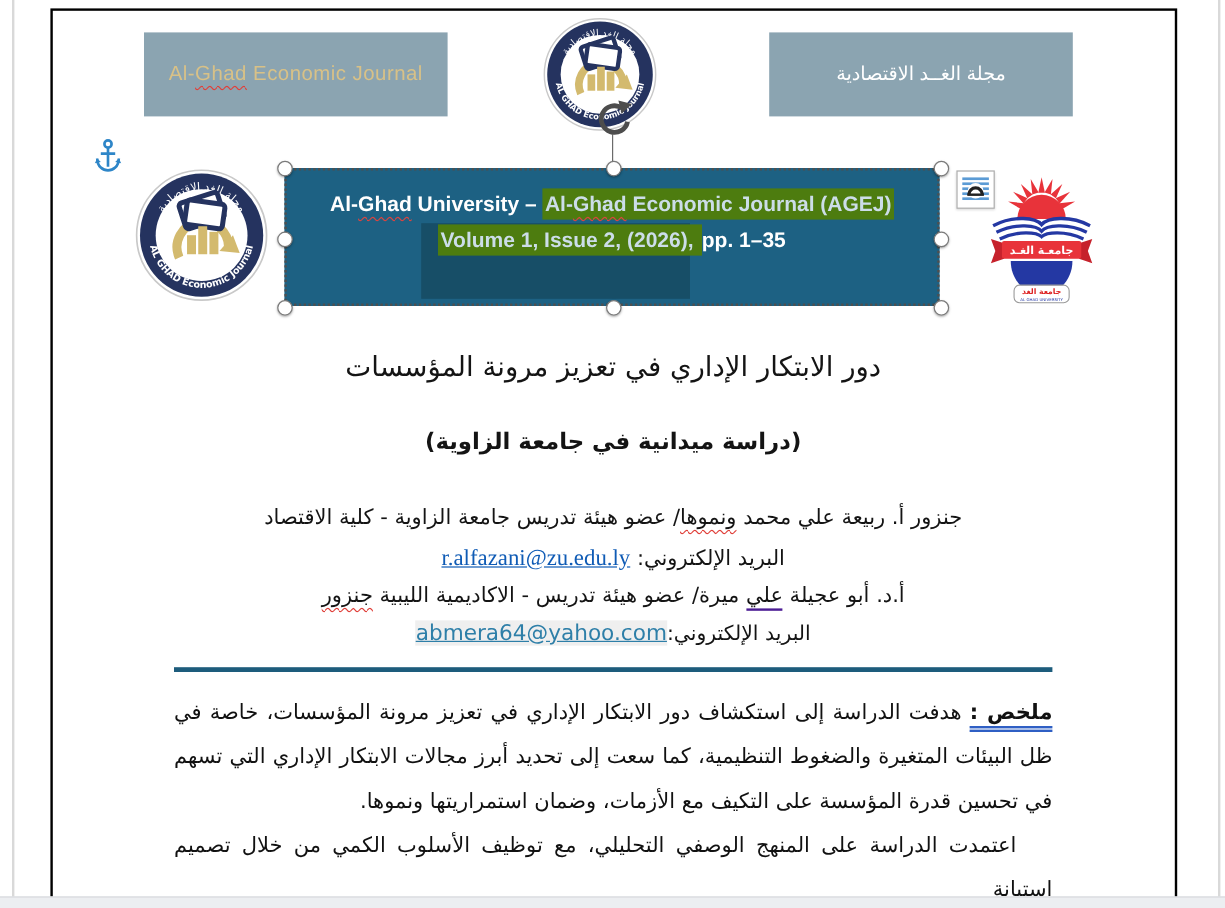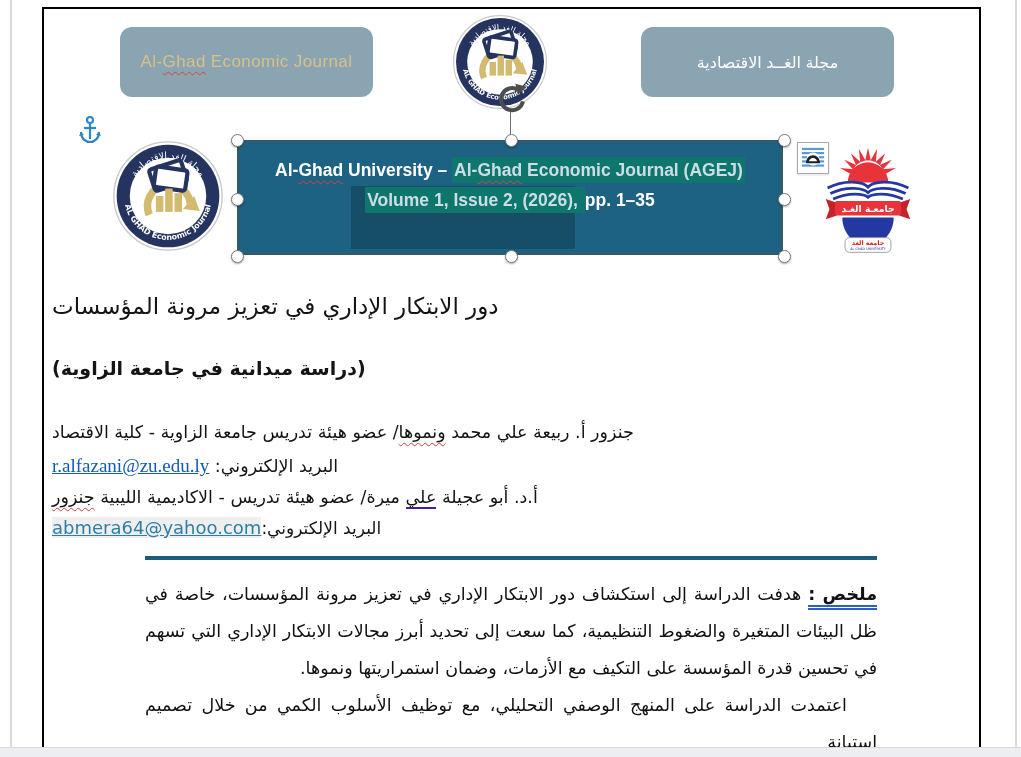--- a/index.html
+++ b/index.html
@@ -8,21 +8,21 @@
   .stage { position:relative; width:1021px; height:757px; background:#fff; }
 
   .vline { position:absolute; top:0; width:2px; height:757px; background:#d9d9d9; }
   .page-border { position:absolute; left:42px; top:7px; width:939px; height:760px;
                  border:2px solid #000; background:transparent; }
   .bottom-strip { position:absolute; left:0; top:747px; width:1021px; height:10px;
                   background:#eceef1; border-top:1px solid #d8dadd; }
 
   
   .hdr-box { position:absolute; top:27px; height:70px; width:253px; background:#8ba4b1;
-             display:flex; align-items:center; justify-content:center;border-radius:12px; }
+             display:flex; align-items:center; justify-content:center; }
   .hdr-left { left:120px; color:#d8c187; font-size:17px; letter-spacing:.4px; }
   .hdr-right { left:625px; color:#fff; font-size:16px; direction:rtl;margin-left:16px; }
   .wavy-red { text-decoration:underline; text-decoration-style:wavy;
               text-decoration-color:#e0403a; text-decoration-thickness:1px;
               text-underline-offset:4px; text-decoration-skip-ink:none; }
 
   
   .logo-center { position:absolute; left:452px; top:14px; width:96px; height:96px; }
   .logo-left   { position:absolute; left:112px; top:140px; width:112px; height:112px; }
   .univ-logo   { position:absolute; left:822px; top:144px; width:92px; height:112px; }
@@ -40,27 +40,27 @@
                 align-items:center; justify-content:center; box-shadow:0 1px 2px rgba(0,0,0,.15); }
 
   
   .banner { position:absolute; left:237px; top:140px; width:546px; height:115px;
             background:#1d6183; border:2px dotted #4f4f4f; }
   .banner-inner { position:relative; width:100%; height:100%; padding-top:13px;
                   text-align:center; font-weight:bold; font-size:17.5px; line-height:30px;
                   color:#fff; }
   .sel-rect { position:absolute; left:112px; top:44px; width:224px; height:63px;
               background:#174e67; }
-  .sel-text { background:#0f766e; color:#ccdde8; padding:3px 2px; }
+  .sel-text { background:#4d7c0f; color:#ccdde8; padding:3px 2px; }
   .banner .wavy-red { text-decoration-color:#d94440; }
   .handle { position:absolute; width:13px; height:13px; border-radius:50%;
             background:#fff; border:1.5px solid #7a7a7a; box-shadow:0 1px 2px rgba(0,0,0,.35); }
 
   
-  .doc { position:absolute; left:52px; width:918px; text-align:left; direction:rtl;
+  .doc { position:absolute; left:52px; width:918px; text-align:center; direction:rtl;
          color:#141414; font-family:"DejaVu Sans","Liberation Sans",sans-serif; }
   .title { top:293px; font-size:23px; }
   .subtitle { top:357px; font-size:19px; font-weight:bold; }
   .auth1 { top:422px; font-size:17.5px; }
   .mail1 { top:455px; font-size:17.5px; }
   .auth2 { top:487px; font-size:17.5px; }
   .mail2 { top:517px; font-size:17px; }
   a.link1 { color:#0f5bb5; font-family:"Liberation Serif","DejaVu Serif",serif;
             font-size:19px; text-decoration:underline; }
   a.link2 { color:#2e7fa8; background:#efefef; text-decoration:underline; font-size:18px; }

